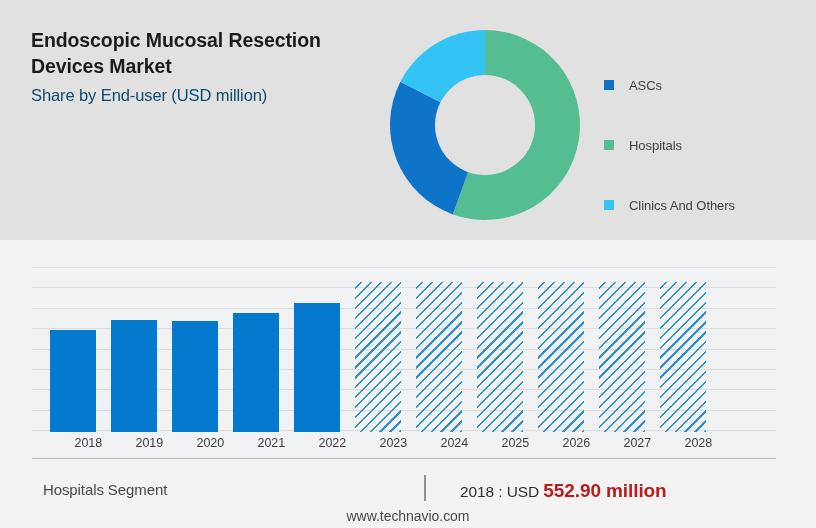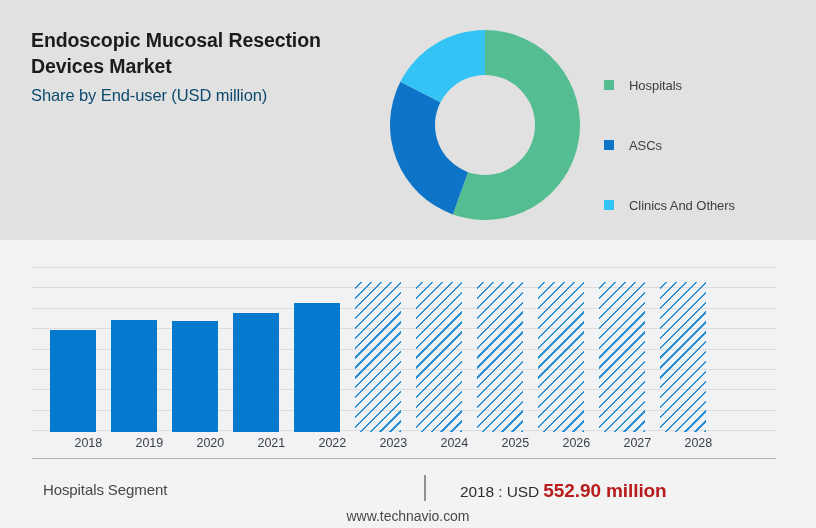--- a/index.html
+++ b/index.html
@@ -200,26 +200,26 @@
             <path d="M 95 95 L 95.00 0.00 A 95 95 0 1 1 62.82 184.38 Z" fill="#54bd91"></path>
             <path d="M 95 95 L 62.82 184.38 A 95 95 0 0 1 10.35 51.87 Z" fill="#0d74c8"></path>
             <path d="M 95 95 L 10.35 51.87 A 95 95 0 0 1 95.00 0.00 Z" fill="#33c3f5"></path>
           </g>
         <circle cx="95" cy="95" r="50" fill="#e1e1e1"></circle>
       </svg>
     </div>
 
     <div id="legend">
       <div class="legend-row">
+        <span class="legend-swatch" style="background:#0d74c8"></span>
+        <span class="legend-label">ASCs</span>
+      </div>
+      <div class="legend-row">
         <span class="legend-swatch" style="background:#54bd91"></span>
         <span class="legend-label">Hospitals</span>
-      </div>
-      <div class="legend-row">
-        <span class="legend-swatch" style="background:#0d74c8"></span>
-        <span class="legend-label">ASCs</span>
       </div>
       <div class="legend-row">
         <span class="legend-swatch" style="background:#33c3f5"></span>
         <span class="legend-label">Clinics And Others</span>
       </div>
     </div>
   </div>
 
   <div id="bottom-panel">
     <div id="plot">

